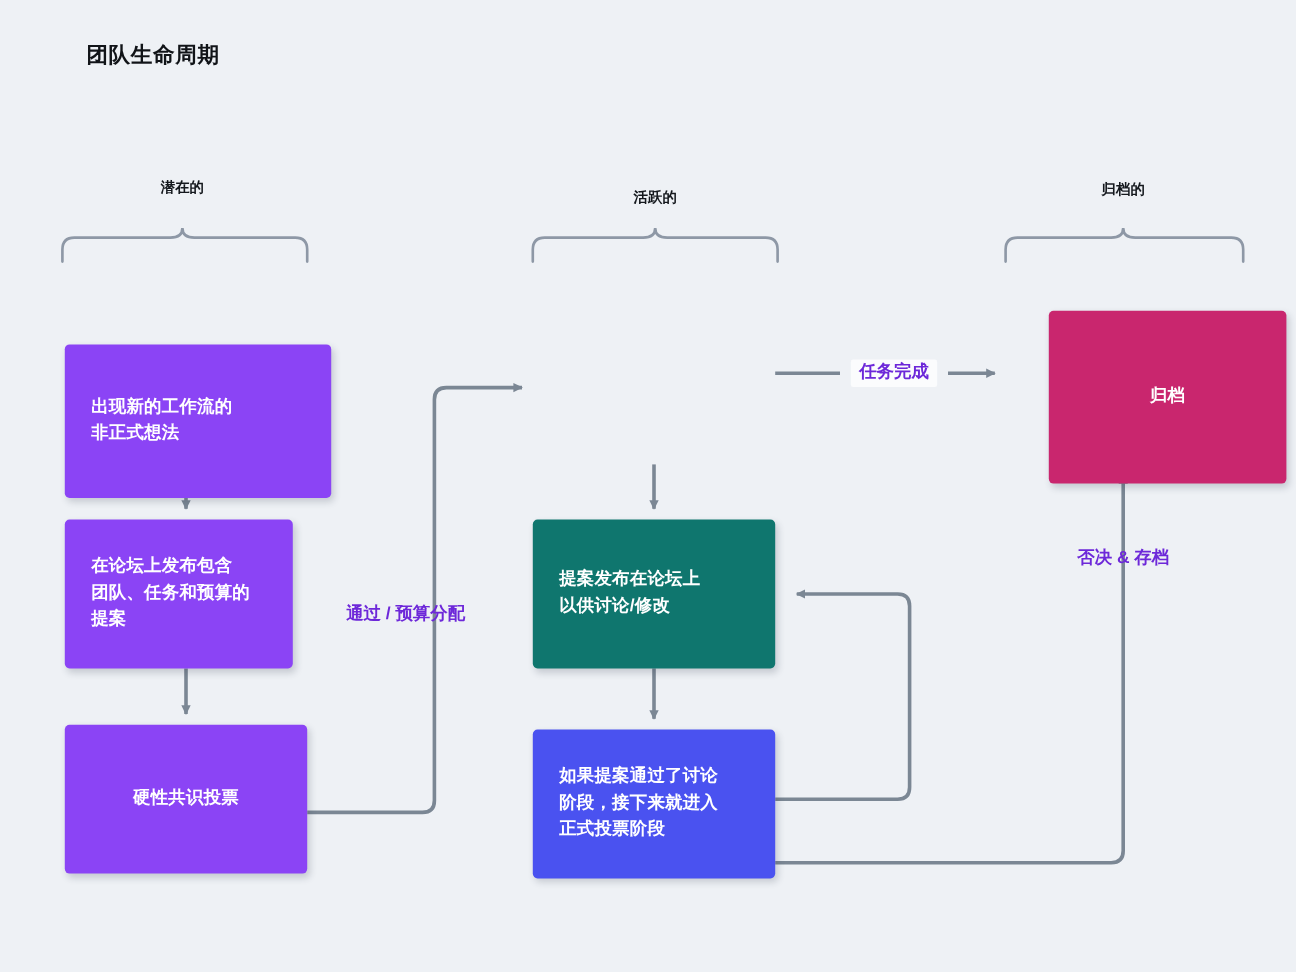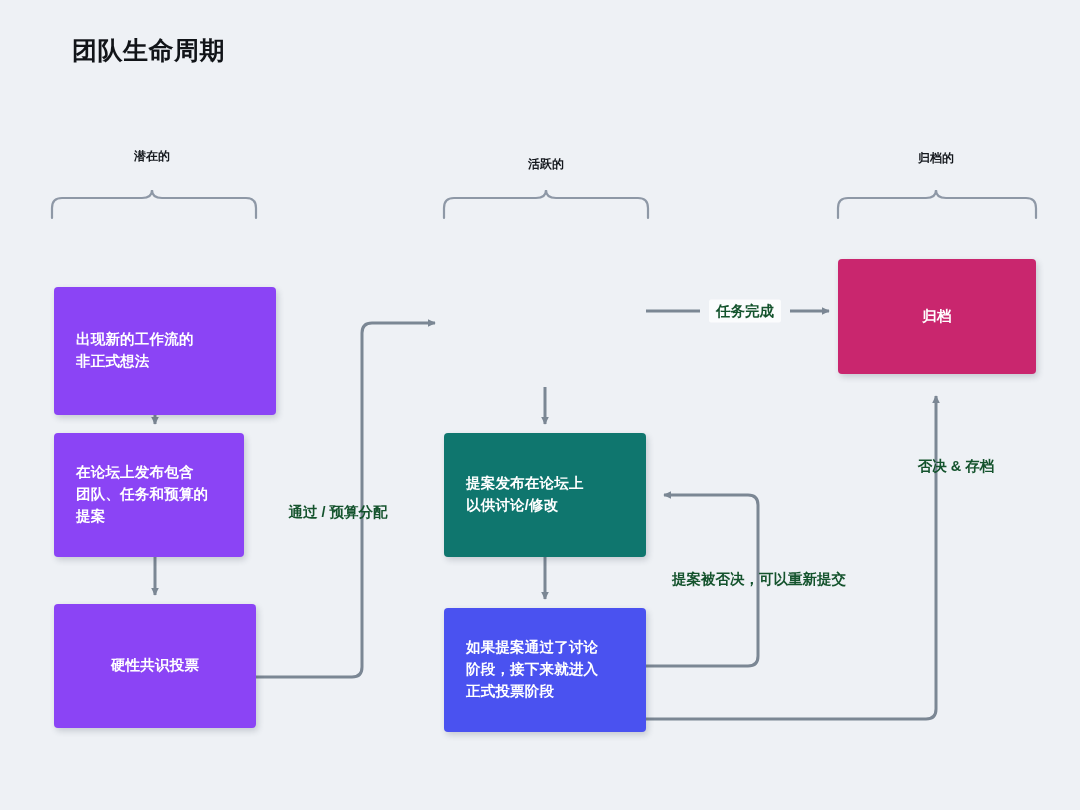--- a/index.html
+++ b/index.html
@@ -24,21 +24,21 @@
     position: absolute;
     left: 0; top: 0;
     width: 1080px;
     height: 810px;
     pointer-events: none;
   }
   .page-title {
     position: absolute;
     left: 72px;
     top: 34px;
-    font-size: 25px;
+    font-size: 18px;
     font-weight: bold;
     color: #111418;
     letter-spacing: 0.5px;
     white-space: nowrap;
   }
   .group-label {
     position: absolute;
     font-size: 12px;
     font-weight: bold;
     color: #14181d;
@@ -65,21 +65,21 @@
     text-align: center;
   }
   .node.left-text {
     justify-content: flex-start;
     text-align: left;
   }
   .edge-label {
     position: absolute;
     font-size: 14.5px;
     font-weight: bold;
-    color: #14532d;
+    color: #6d28d9;
     white-space: nowrap;
     transform: translate(-50%, -50%);
     padding: 2px 7px;
     line-height: 1.3;
   }
   .edge-label.on-white {
     background: #fbfcfd;
     border-radius: 2px;
   }
 </style>
@@ -129,23 +129,22 @@
   <div class="node center-text" style="left:54px; top:604px; width:202px; height:124px; background:#8b44f5;">硬性共识投票</div>
 
 
   <div class="node left-text" style="left:444px; top:433px; width:202px; height:124px; background:#0f766e;">提案发布在论坛上
 以供讨论/修改</div>
 
   <div class="node left-text" style="left:444px; top:608px; width:202px; height:124px; background:#4a52f0;">如果提案通过了讨论
 阶段，接下来就进入
 正式投票阶段</div>
 
-  <div class="node center-text" style="left:838px; top:259px; width:198px; height:115px; background:#c9266e;">归档</div>
+  <div class="node center-text" style="left:874px; top:259px; width:198px; height:144px; background:#c9266e;">归档</div>
 
   <div class="edge-label on-white" style="left:745px; top:311px;">任务完成</div>
 
   <div class="edge-label" style="left:338px; top:512px;">通过 / 预算分配</div>
 
-  <div class="edge-label" style="left:759px; top:579px;">提案被否决，可以重新提交</div>
 
-  <div class="edge-label" style="left:936px; top:466px;margin-left:20px;">否决 &amp; 存档</div>
+  <div class="edge-label" style="left:936px; top:466px;">否决 &amp; 存档</div>
 
 </div>
 
 </body></html>

